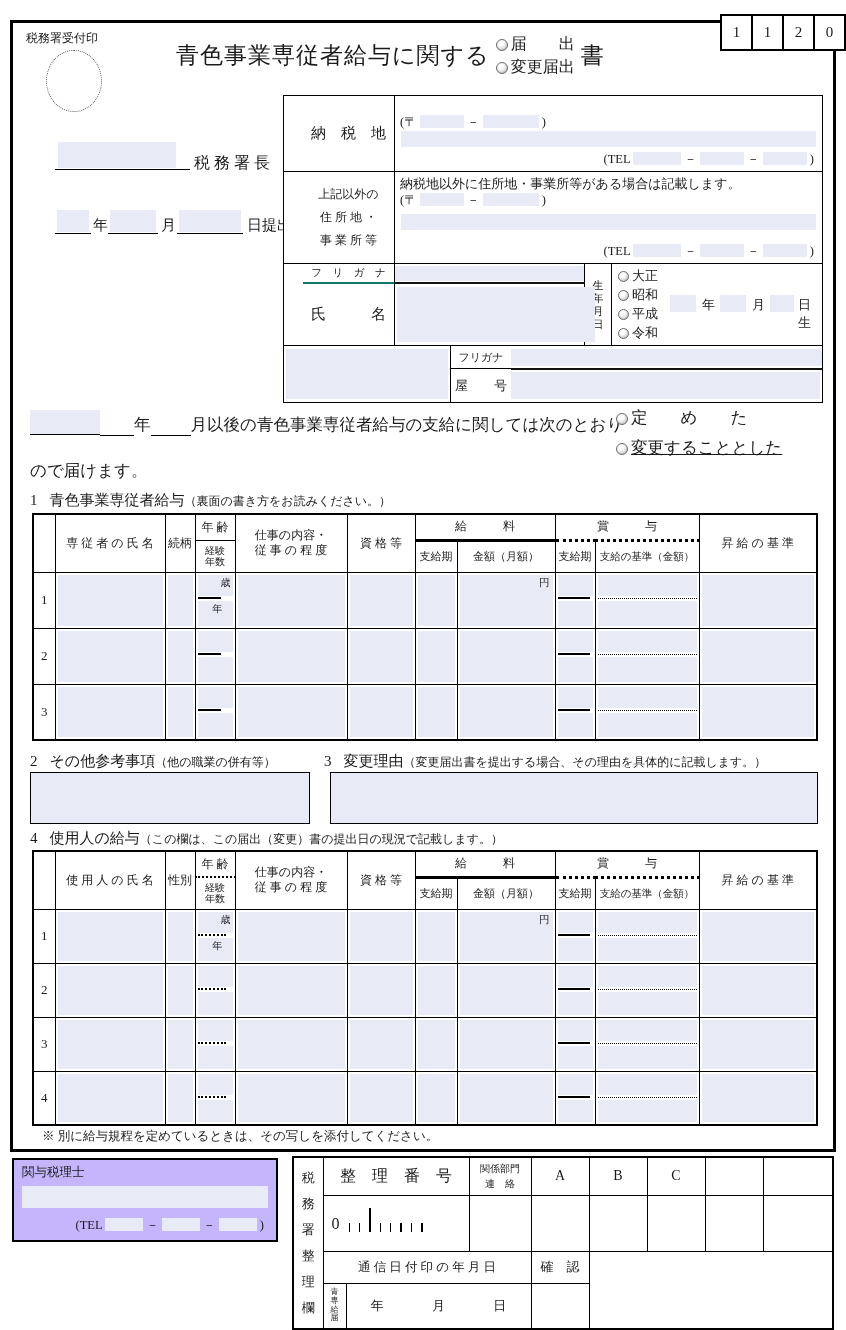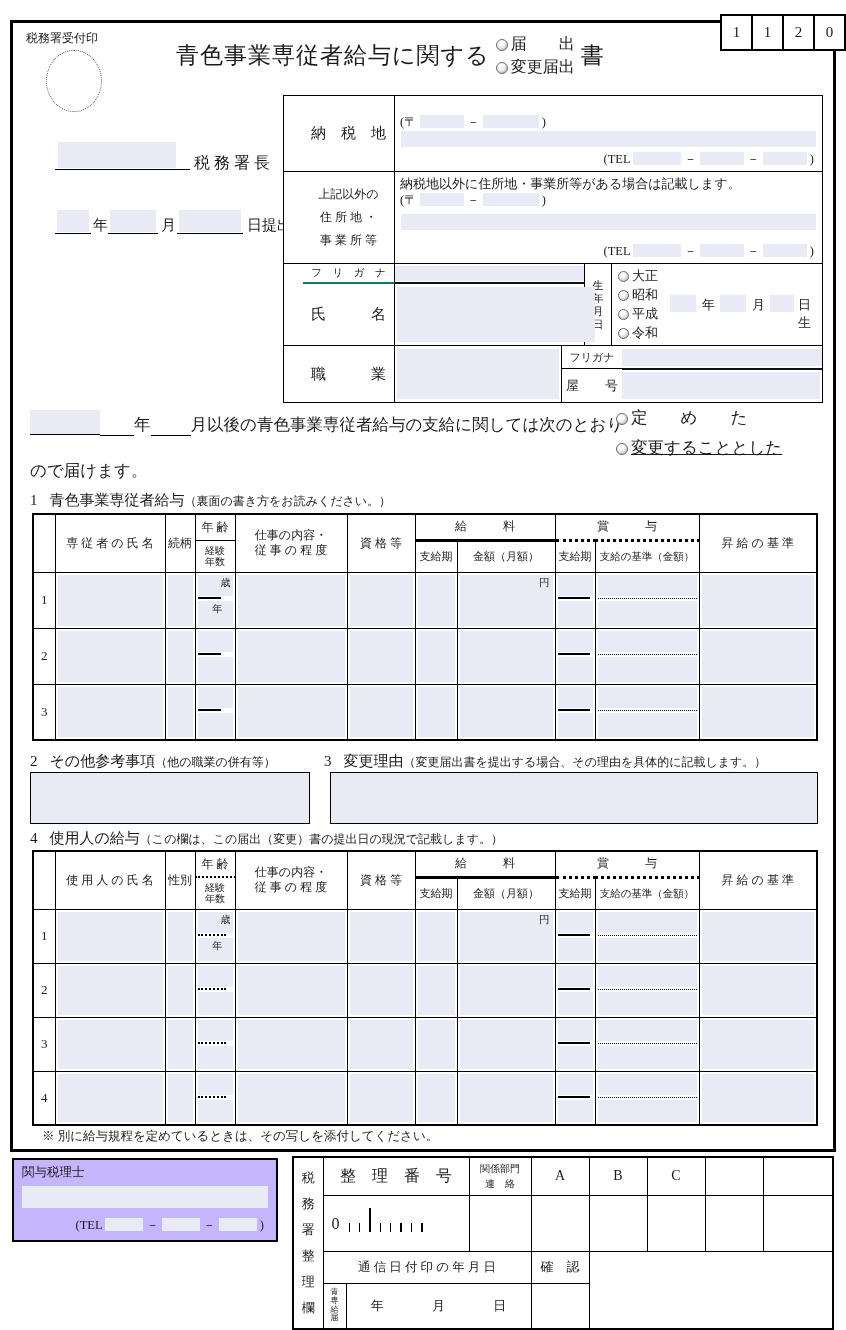--- a/index.html
+++ b/index.html
@@ -207,21 +207,20 @@
         <div class="abs f" style="left:58px;top:31px;width:26px;height:17px;"></div>
         <div class="abs" style="left:90px;top:32px;">年</div>
         <div class="abs f" style="left:108px;top:31px;width:26px;height:17px;"></div>
         <div class="abs" style="left:140px;top:32px;">月</div>
         <div class="abs f" style="left:158px;top:31px;width:24px;height:17px;"></div>
         <div class="abs" style="left:186px;top:32px;">日生</div>
       </div>
     </div>
 
     <div class="irow last" style="height:56px;">
-      <div class="ilabel">職　　　業</div>
       <div style="width:166px;position:relative;flex:none;">
         <div class="abs f" style="left:2px;top:3px;bottom:3px;right:2px;"></div>
       </div>
       <div style="width:60px;border-left:1px solid #000;display:flex;flex-direction:column;flex:none;">
         <div style="height:22px;border-bottom:1px solid #000;display:flex;align-items:center;justify-content:center;font-size:11px;flex:none;">フリガナ</div>
         <div style="flex:1;display:flex;align-items:center;justify-content:center;font-size:13px;">屋　　号</div>
       </div>
       <div style="flex:1;display:flex;flex-direction:column;">
         <div style="height:22px;border-bottom:2.5px solid #111;position:relative;flex:none;">
           <div class="abs f" style="left:0;right:0;top:3px;bottom:2px;"></div>

